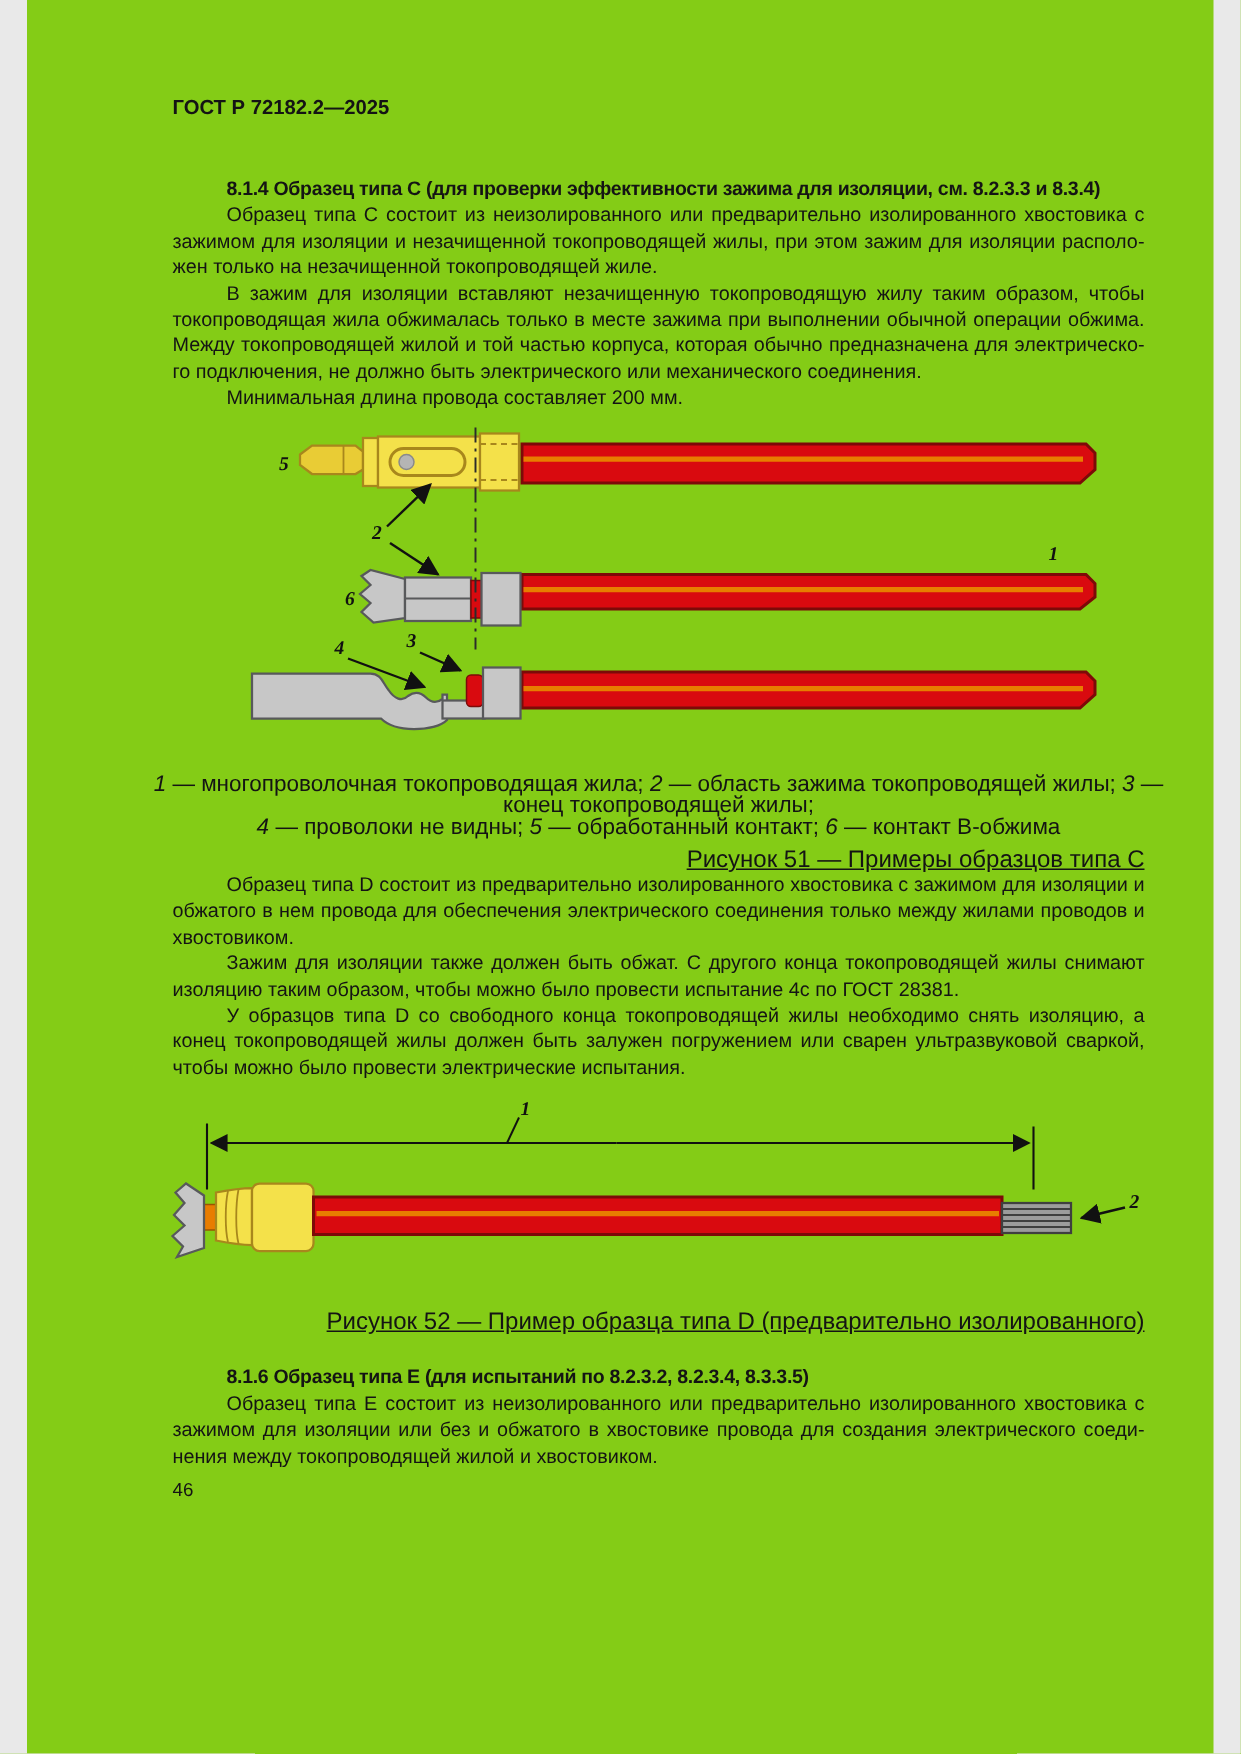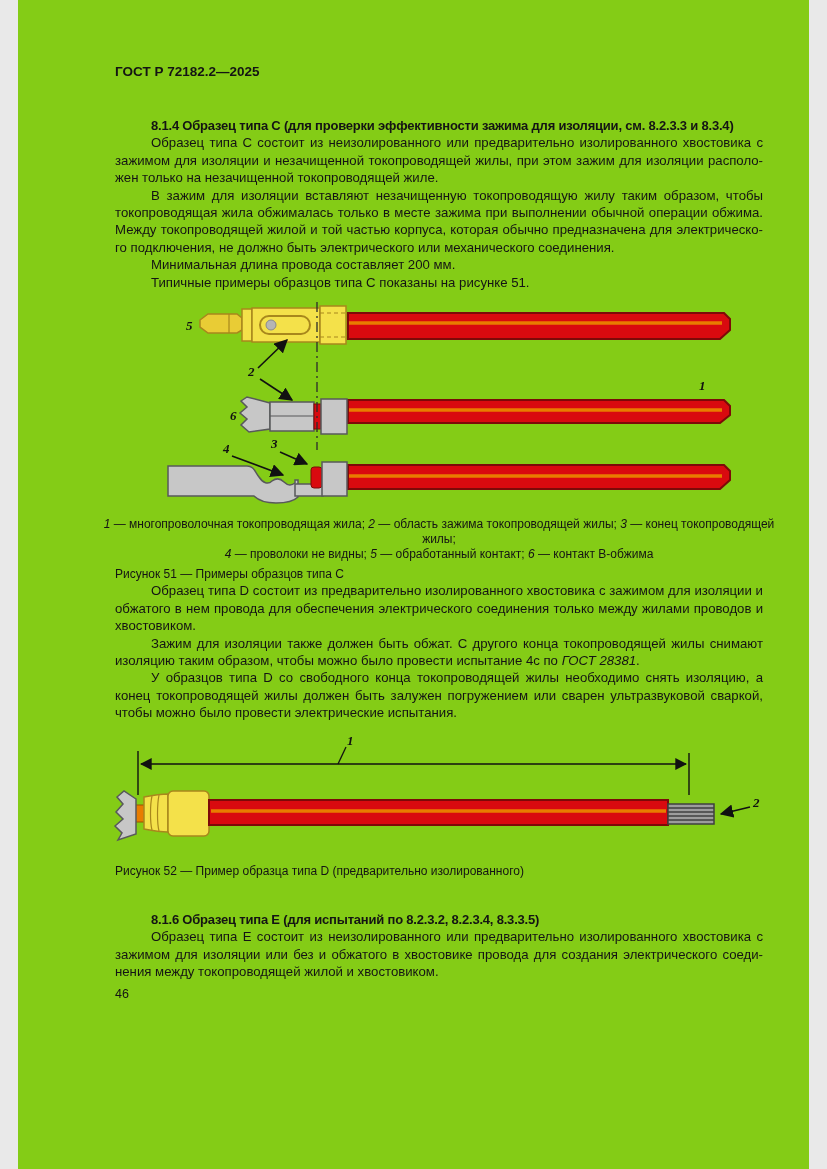--- a/index.html
+++ b/index.html
@@ -6,30 +6,30 @@
   html,body{margin:0;padding:0;background:#e9e9e9;}
   .page{position:relative;width:791px;height:1169px;background:#84cc16;margin:0 auto;
         font-family:"Liberation Sans",sans-serif;color:var(--ink,#141414);overflow:hidden;}
   .content{position:absolute;left:97px;top:64px;width:648px;}
   .doc-header{font-size:13.5px;font-weight:bold;line-height:16px;}
   p{margin:0;}
   .h{font-weight:bold;font-size:13px;line-height:17.4px;text-align:justify;text-indent:36px;}
   .one-line{white-space:nowrap;letter-spacing:-0.2px;}
   .h814{margin-top:37px;}
   .h815{margin-top:17px;}
-  .h816{margin-top:32px;}
+  .h816{margin-top:20px;}
   .body{font-size:13.2px;line-height:17.4px;text-align:justify;text-indent:36px;hyphens:manual;}
-  .it{font-style:italic;}
+  .it{}
   svg.figure{display:block;margin:9px 0 0 -7px;}
   svg.fig52{margin:5px 0 0 -4px;}
-  .legend{width:700px;margin:2px 0 0 -26px;font-size:12px;line-height:14.8px;text-align:center;}
+  .legend{width:700px;margin:18px 0 0 -26px;font-size:15px;line-height:14.8px;text-align:center;}
   .legend52{margin-top:8px;}
   .lnum{font-style:italic;}
-  .figcaption{font-size:12px;line-height:15px;text-align:left;margin-top:6px;}
-  .cap52{margin-top:12px;}
+  .figcaption{font-size:16px;line-height:15px;text-align:right;margin-top:6px;text-decoration:underline;}
+  .cap52{margin-top:24px;}
   .pagenum{font-size:12.5px;margin-top:7px;}
   
   .wire{fill:var(--wire-red);stroke:var(--wire-dark);stroke-width:2;}
   .stripe{stroke:var(--wire-stripe);stroke-width:3.5;fill:none;}
   .yellow{fill:var(--contact-yellow);stroke:var(--contact-yellow-dark);stroke-width:1.5;}
   .gold{fill:var(--contact-gold);stroke:var(--contact-yellow-dark);stroke-width:1.5;}
   .goldline{stroke:var(--contact-yellow-dark);stroke-width:1.2;fill:none;}
   .slot{fill:none;stroke:var(--contact-yellow-dark);stroke-width:2;}
   .hole{fill:#b5b5b5;stroke:#8a8a8a;stroke-width:1;}
   .gray{fill:var(--contact-gray);stroke:var(--outline-gray);stroke-width:1.5;}
@@ -49,21 +49,20 @@
 
 <div class="page">
   <div class="content">
 
     <div class="doc-header">ГОСТ Р 72182.2—2025</div>
 
     <p class="h one-line h814">8.1.4 Образец типа C (для проверки эффективности зажима для изоляции, см. 8.2.3.3 и 8.3.4)</p>
     <p class="body">Образец типа C состоит из неизолированного или предварительно изолированного хвостовика с зажимом для изоляции и незачищенной токопроводящей жилы, при этом зажим для изоляции располо­жен только на незачищенной токопроводящей жиле.</p>
     <p class="body">В зажим для изоляции вставляют незачищенную токопроводящую жилу таким образом, чтобы токопроводящая жила обжималась только в месте зажима при выполнении обычной операции обжима. Между токопроводящей жилой и той частью корпуса, которая обычно предназначена для электрическо­го подключения, не должно быть электрического или механического соединения.</p>
     <p class="body">Минимальная длина провода составляет 200 мм.</p>
-    <p class="body">Типичные примеры образцов типа C показаны на рисунке 51.</p>
 
     <svg class="figure" viewBox="0 0 650 215" width="650" height="215" role="img">
       <defs>
         <marker id="ah" viewBox="0 0 10 10" refX="9" refY="5" markerWidth="8.5" markerHeight="8.5" orient="auto">
           <path d="M0,0 L10,5 L0,10 Z" fill="#111"></path>
         </marker>
       </defs>
 
       <g>
         <path class="wire" d="M240,13 H616 L622,19 V30 L612,39 H240 Z"></path>

